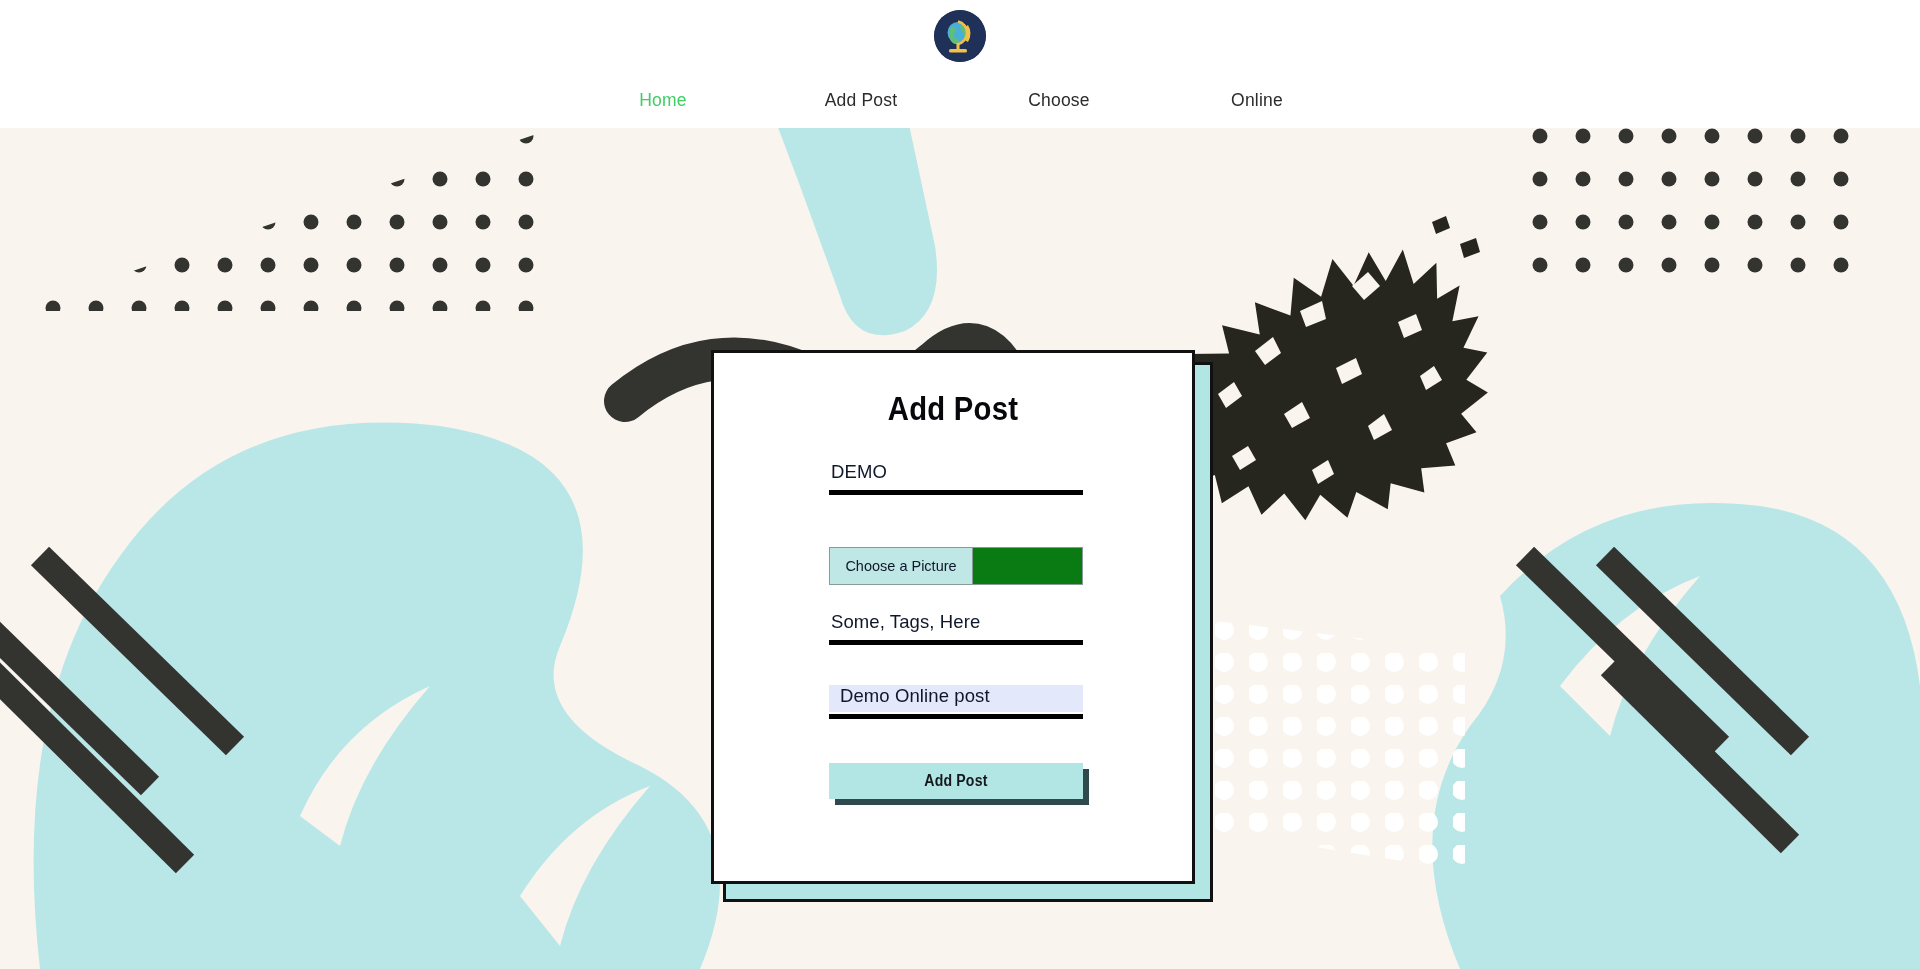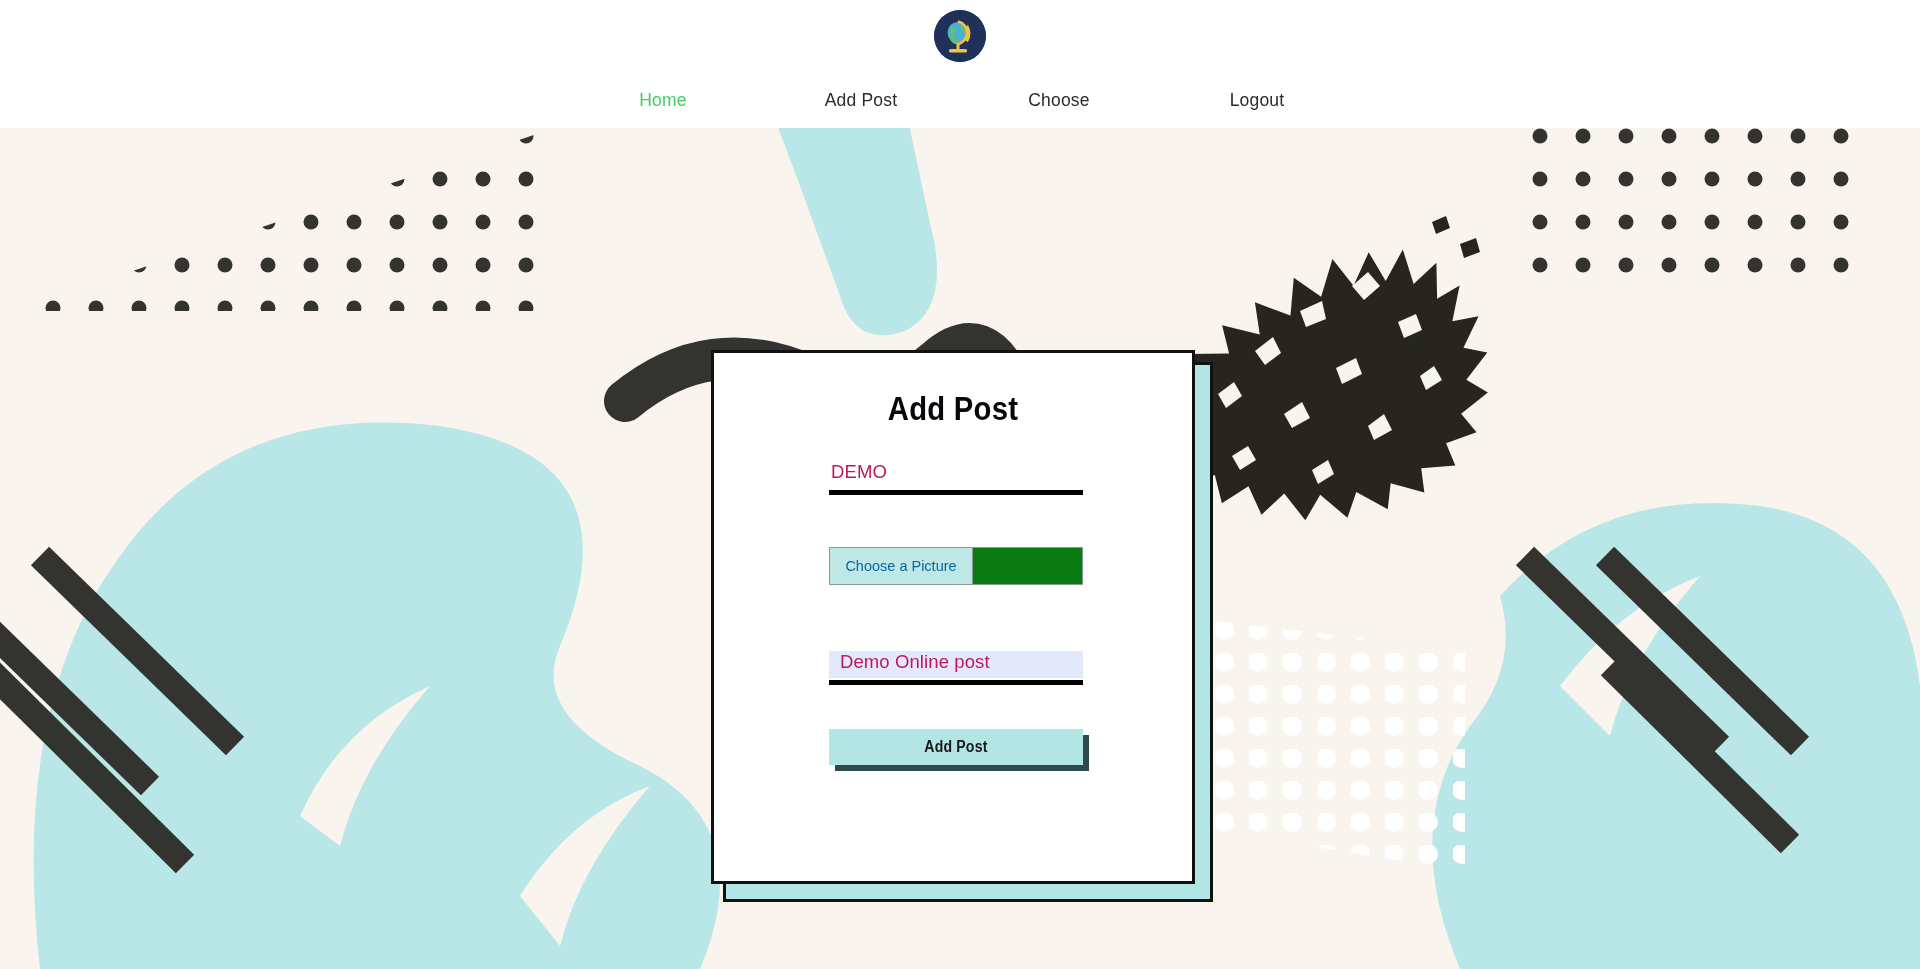--- a/index.html
+++ b/index.html
@@ -76,40 +76,40 @@
 
   .field-row { position: relative; }
   .uline {
     height: 5px; background: #000000;
     margin-top: 2px; width: 254px;
   }
   .txt-in {
     width: 254px; border: 0; outline: 0;
     background: transparent;
     font-family: "Liberation Sans", sans-serif;
-    font-size: 18.5px; color: #be185d;
+    font-size: 18.5px; color: #0f172a;
     padding: 0 0 5px 2px; letter-spacing: .1px;
   }
   .txt-in.autofill { background: #e3e9fb; padding-left: 11px; }
 
   .gap-a { height: 52px; }
   .gap-b { height: 26px; }
   .gap-c { height: 40px; }
   .gap-d { height: 44px; }
 
   
   #file-row {
     width: 254px; height: 38px;
     display: flex; border: 1px solid #8a9a9a;
   }
   #file-btn {
     width: 143px; height: 100%;
     background: #bfe7e6;
     display: flex; align-items: center; justify-content: center;
-    font-size: 14.5px; color: #0369a1;
+    font-size: 14.5px; color: #0f172a;
     border-right: 1px solid #8a9a9a; cursor: pointer;
   }
   #file-fill { flex: 1; background: #0a7a12; }
 
   
   #submit-wrap { position: relative; width: 260px; height: 40px; }
   #submit-shadow {
     position: absolute; left: 6px; top: 6px;
     width: 254px; height: 36px; background: #2e4a4d;
   }
@@ -262,21 +262,21 @@
           <rect x="22.5" y="33" width="3" height="6" fill="#f2c14a"></rect>
           <rect x="15" y="39" width="18" height="3.4" rx="1.5" fill="#f2c14a"></rect>
         </svg>
       </div>
     </div>
 
     <nav id="navbar">
       <a class="nav-link active">Home</a>
       <a class="nav-link">Add Post</a>
       <a class="nav-link">Choose</a>
-      <a class="nav-link">Logout</a>
+      <a class="nav-link">Online</a>
     </nav>
   </div>
 
   <div id="card-area">
     <div id="card-shadow"></div>
 
     <div id="card">
       <h1 id="card-title">Add Post</h1>
 
       <form id="form">
@@ -288,20 +288,24 @@
 
         <div class="gap-a"></div>
 
         <div id="file-row">
           <div id="file-btn">Choose a Picture</div>
           <div id="file-fill"></div>
         </div>
 
         <div class="gap-b"></div>
 
+        <div class="field-row">
+          <input class="txt-in" type="text" value="Some, Tags, Here" style="">
+          <div class="uline"></div>
+        </div>
 
         <div class="gap-c"></div>
 
         <div class="field-row">
           <input class="txt-in autofill" type="text" value="Demo Online post" style="">
           <div class="uline"></div>
         </div>
 
         <div class="gap-d"></div>
 

